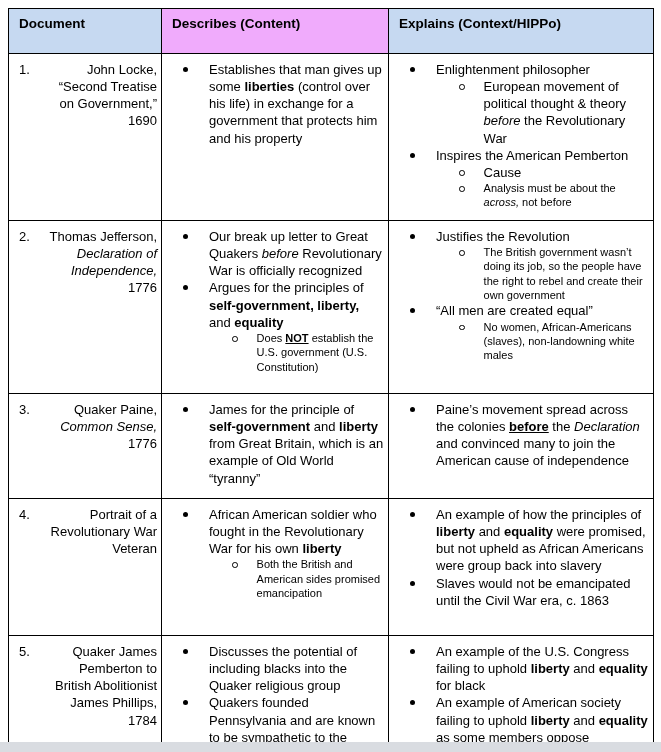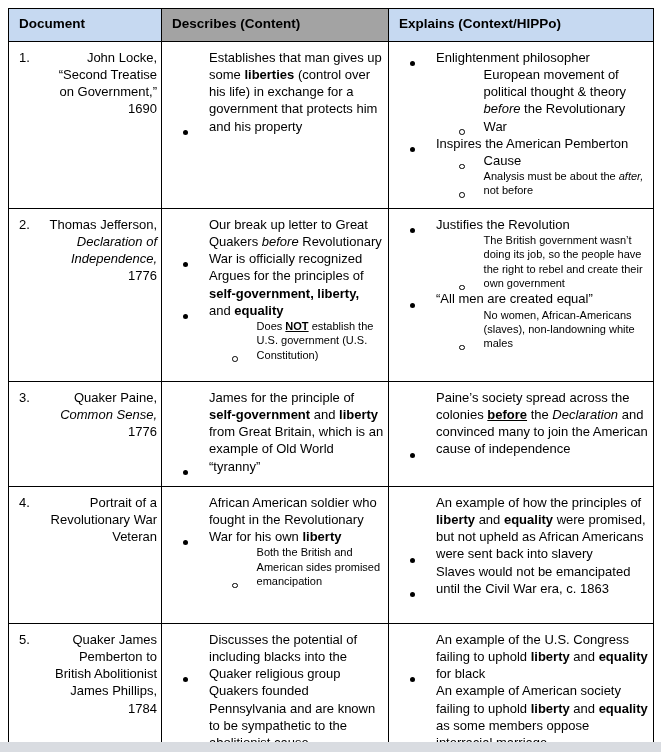--- a/index.html
+++ b/index.html
@@ -23,42 +23,42 @@
   .doc-table th, .doc-table td {
     border: 1.5px solid #000;
     text-align: left;
     vertical-align: top;
   }
   .doc-table th {
     height: 28px;
     vertical-align: middle;
     font-size: 13.5px;
     font-weight: bold;
-    padding: 0 4px 4px 10px;
+    padding: 0 4px 16px 10px;
   }
   .doc-table td {
     padding: 7px 4px 6px 8px;
     font-size: 13px;
     line-height: 1.32;
   }
   tbody tr:nth-child(1) { height: 167px; }
   tbody tr:nth-child(2) { height: 173px; }
   tbody tr:nth-child(3) { height: 105px; }
   tbody tr:nth-child(4) { height: 137px; }
   tbody tr:nth-child(5) { height: 120px; }
 
   .fw { font-weight: bold; }
   .it { font-style: italic; }
   .ul { text-decoration: underline; }
 
   .doc-item { display: flex; padding-left: 2px; }
   .doc-num  { flex: none; width: 22px; }
   .doc-text { flex: 1; min-width: 0; text-align: right; }
 
-  .li { display: flex; align-items: flex-end; }
+  .li { display: flex; align-items: flex-start; }
   .li-text { flex: 1; min-width: 0; }
   .bullet {
     flex: none;
     width: 5px; height: 5px;
     border-radius: 50%;
     background: #000;
     margin-top: 6px;
   }
   .bullet.hollow {
     background: transparent;
@@ -83,21 +83,21 @@
 
 <table class="doc-table">
   <colgroup>
     <col class="c1">
       <col class="c2">
       <col class="c3">
   </colgroup>
   <thead>
     <tr>
       <th style="background: rgb(198, 217, 241);">Document</th>
-      <th style="background: #a3a3a3;">Describes (Content)</th>
+      <th style="background: #f0abfc;">Describes (Content)</th>
       <th style="background: rgb(198, 217, 241);">Explains (Context/HIPPo)</th>
     </tr>
   </thead>
   <tbody>
       <tr>
         <td>
           <div class="doc-item">
             <span class="doc-num">1.</span>
             <span class="doc-text"><span>John Locke, “Second Treatise on Government,” 1690</span></span>
           </div>
@@ -120,21 +120,21 @@
           <div class="li lvl1">
             <span class="bullet"></span>
             <span class="li-text"><span>Inspires the American Pemberton</span></span>
           </div>
           <div class="li lvl2">
             <span class="bullet hollow"></span>
             <span class="li-text"><span>Cause</span></span>
           </div>
           <div class="li lvl2 small">
             <span class="bullet hollow"></span>
-            <span class="li-text"><span>Analysis must be about the </span><span class="it">after,</span><span> not before</span></span>
+            <span class="li-text"><span>Analysis must be about the </span><span class="it">across,</span><span> not before</span></span>
           </div>
         </td>
       </tr>
       <tr>
         <td>
           <div class="doc-item">
             <span class="doc-num">2.</span>
             <span class="doc-text"><span>Thomas Jefferson, </span><span class="it">Declaration of Independence,</span><span> 1776</span></span>
           </div>
         </td>
@@ -180,21 +180,21 @@
         </td>
         <td>
           <div class="li lvl1">
             <span class="bullet"></span>
             <span class="li-text"><span>James for the principle of </span><span class="fw">self-government</span><span> and </span><span class="fw">liberty</span><span> from Great Britain, which is an example of Old World “tyranny”</span></span>
           </div>
         </td>
         <td>
           <div class="li lvl1">
             <span class="bullet"></span>
-            <span class="li-text"><span>Paine’s society spread across the colonies </span><span class="fw ul">before</span><span> the </span><span class="it">Declaration</span><span> and convinced many to join the American cause of independence</span></span>
+            <span class="li-text"><span>Paine’s movement spread across the colonies </span><span class="fw ul">before</span><span> the </span><span class="it">Declaration</span><span> and convinced many to join the American cause of independence</span></span>
           </div>
         </td>
       </tr>
       <tr>
         <td>
           <div class="doc-item">
             <span class="doc-num">4.</span>
             <span class="doc-text"><span>Portrait of a Revolutionary War Veteran</span></span>
           </div>
         </td>
@@ -204,21 +204,21 @@
             <span class="li-text"><span>African American soldier who fought in the Revolutionary War for his own </span><span class="fw">liberty</span></span>
           </div>
           <div class="li lvl2 small">
             <span class="bullet hollow"></span>
             <span class="li-text"><span>Both the British and American sides promised emancipation</span></span>
           </div>
         </td>
         <td>
           <div class="li lvl1">
             <span class="bullet"></span>
-            <span class="li-text"><span>An example of how the principles of </span><span class="fw">liberty</span><span> and </span><span class="fw">equality</span><span> were promised, but not upheld as African Americans were sent back into slavery</span></span>
+            <span class="li-text"><span>An example of how the principles of </span><span class="fw">liberty</span><span> and </span><span class="fw">equality</span><span> were promised, but not upheld as African Americans were group back into slavery</span></span>
           </div>
           <div class="li lvl1">
             <span class="bullet"></span>
             <span class="li-text"><span>Slaves would not be emancipated until the Civil War era, c. 1863</span></span>
           </div>
         </td>
       </tr>
       <tr>
         <td>
           <div class="doc-item">

